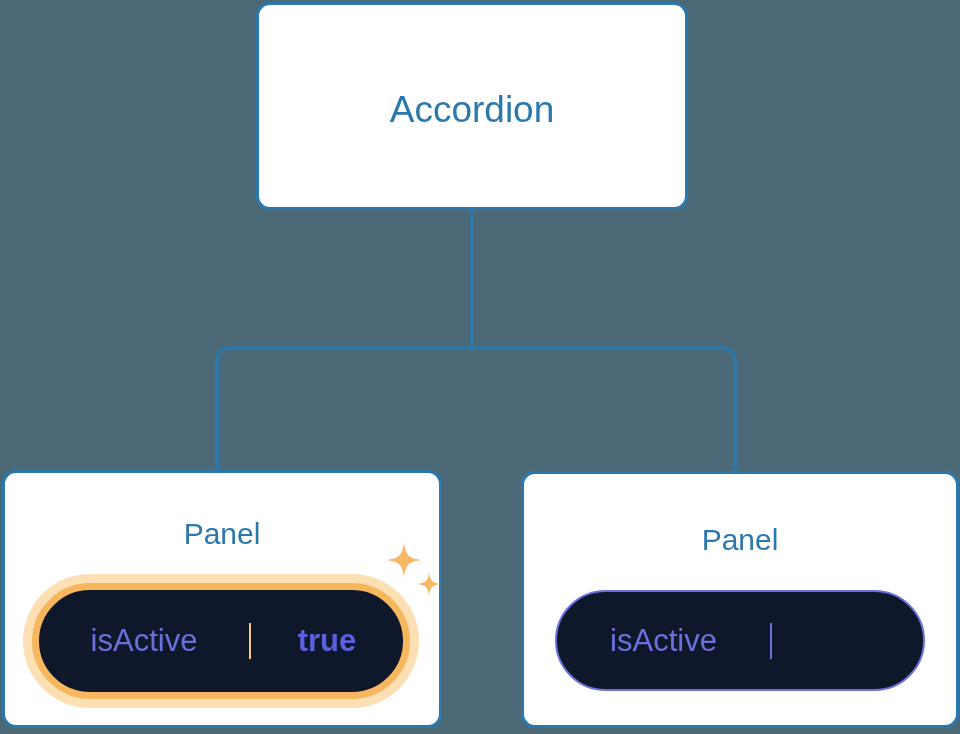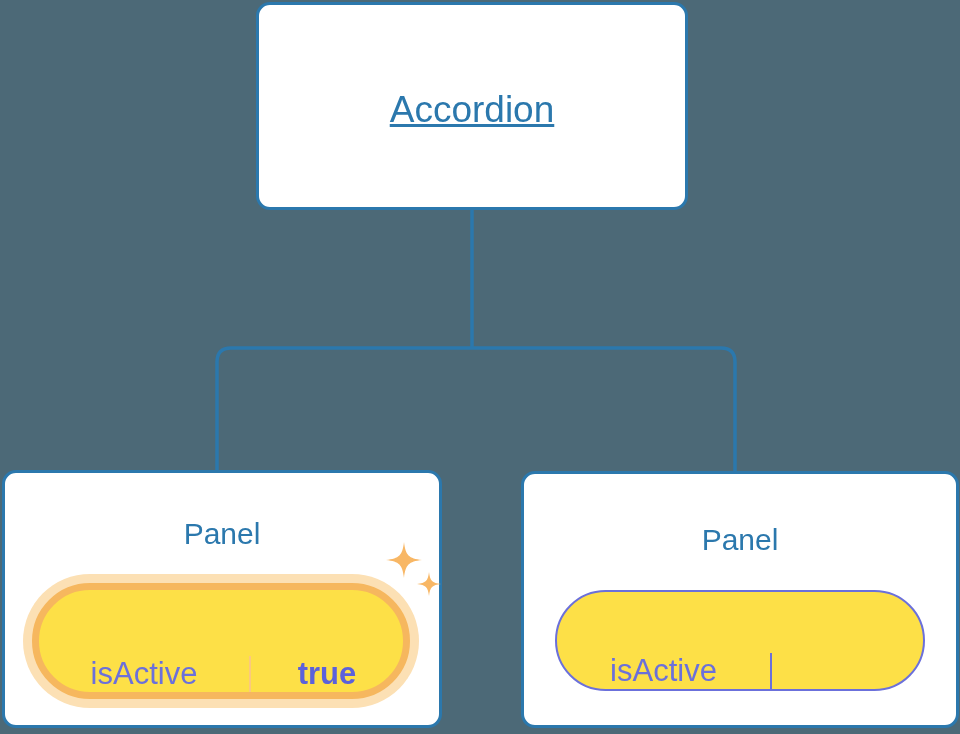--- a/index.html
+++ b/index.html
@@ -67,39 +67,38 @@
     left: 0;
     right: 0;
     text-align: center;
     color: #2b78ad;
     font-weight: 400;
     white-space: nowrap;
   }
   #node-accordion .node-title {
     top: 84px;
     font-size: 37px;
-    text-decoration: underline;
   }
   #node-panel-left .node-title {
     top: 44px;
     font-size: 30px;
   }
   #node-panel-right .node-title {
     top: 49px;
     font-size: 30px;
   }
 
   
   .prop-pill {
     position: absolute;
     display: flex;
-    align-items: flex-end;
+    align-items: center;
     box-sizing: border-box;
     border-radius: 999px;
-    background: #fde047;
+    background: #0f172a;
   }
   .prop-pill .prop-key,
   .prop-pill .prop-val {
     display: flex;
     align-items: center;
     justify-content: center;
     box-sizing: border-box;
     white-space: nowrap;
   }
 

